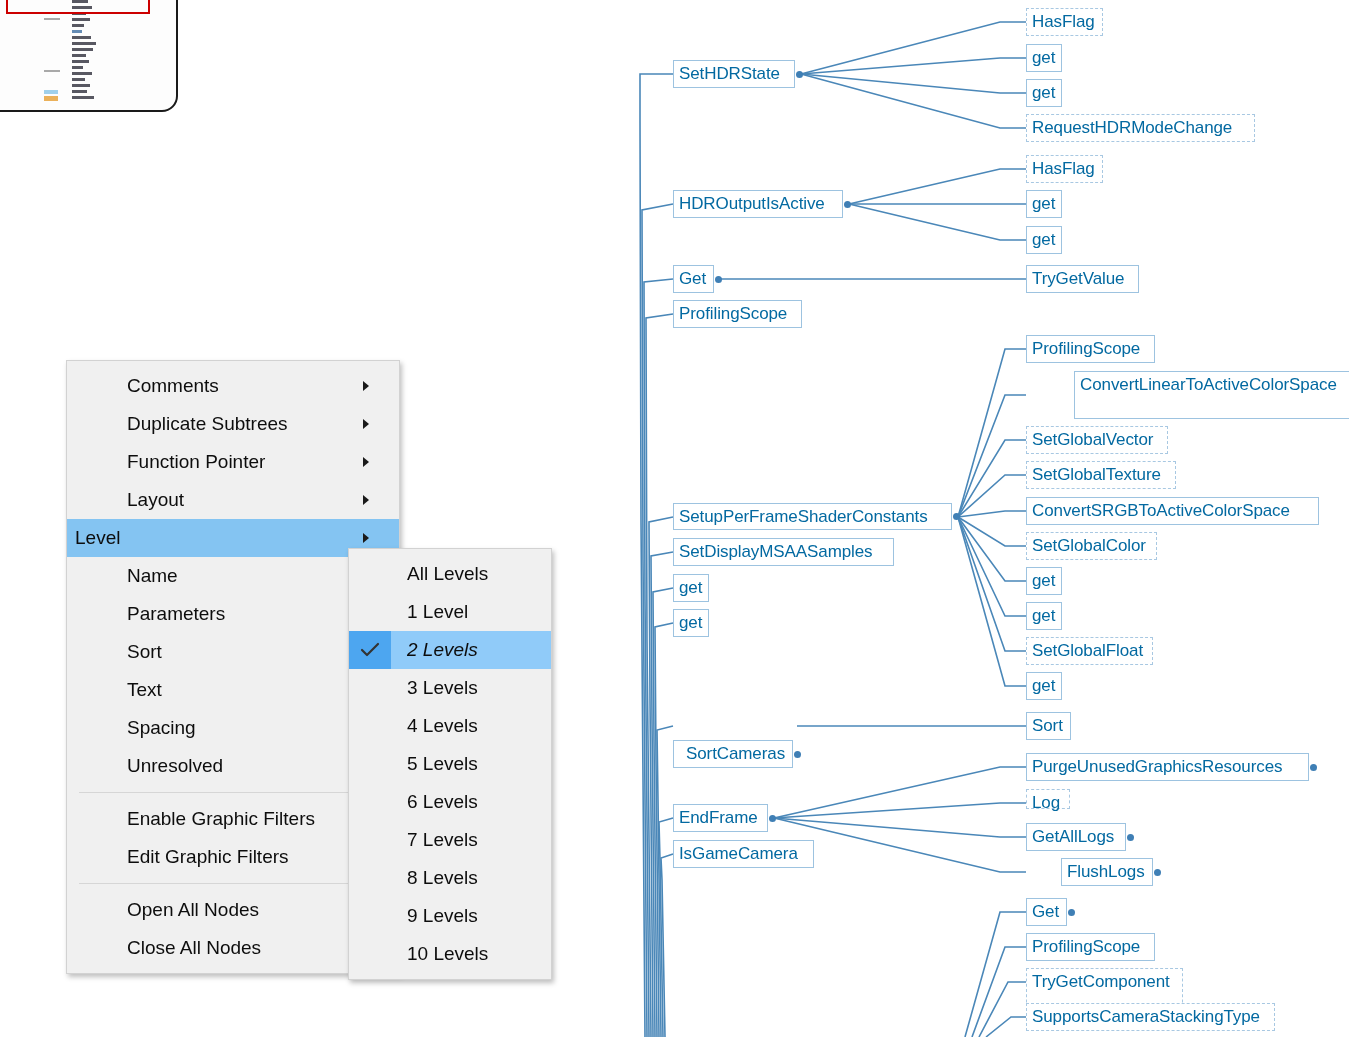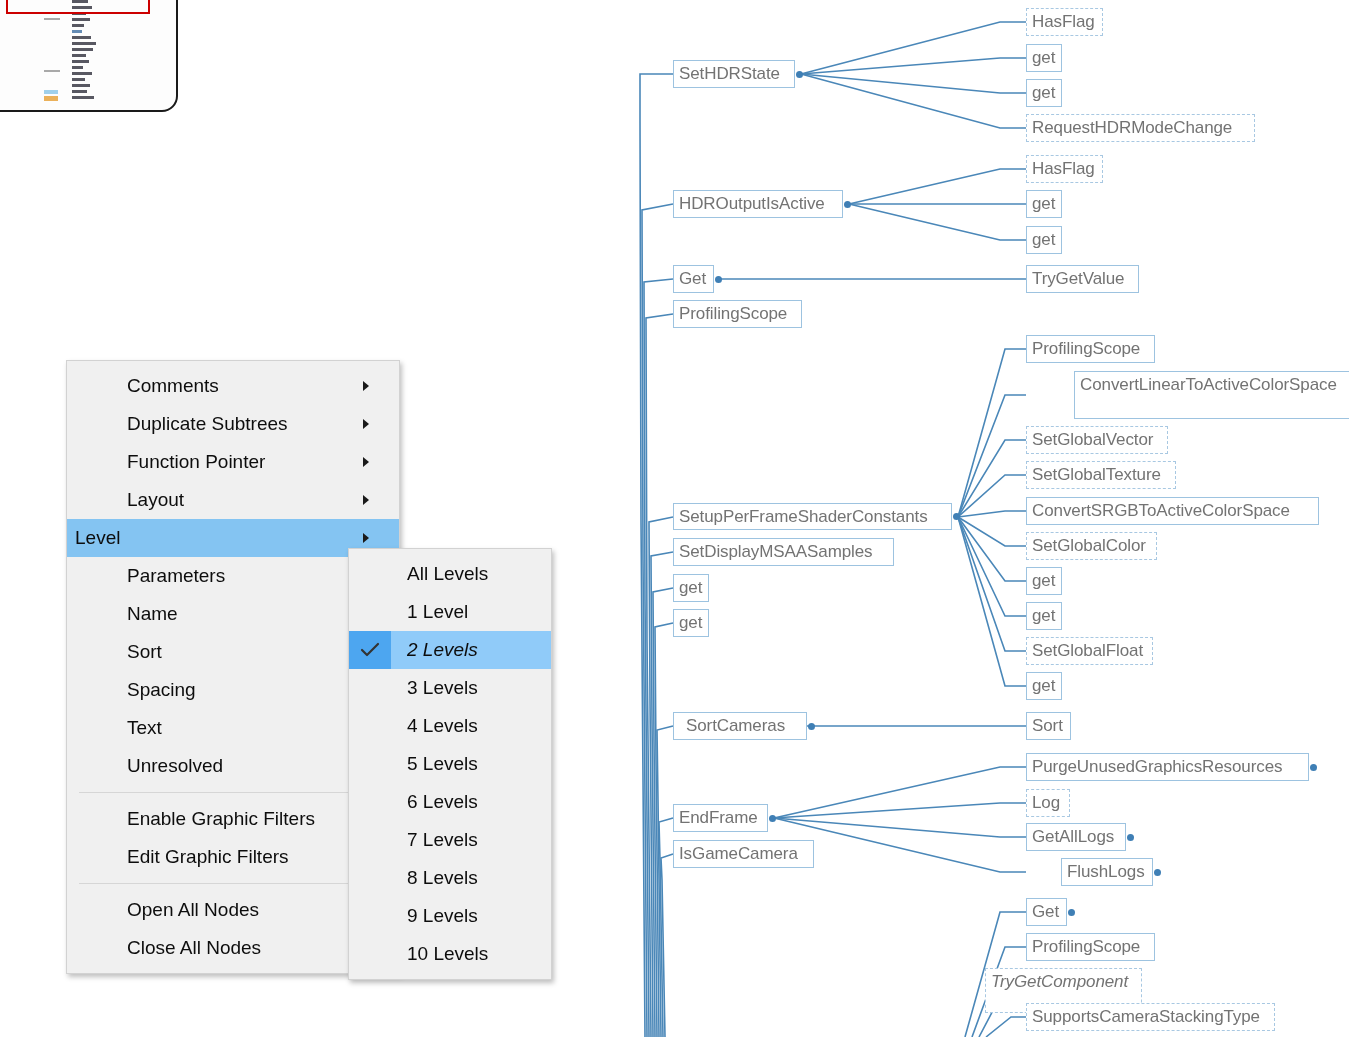--- a/index.html
+++ b/index.html
@@ -34,21 +34,21 @@
 
   
   #tree{position:absolute;left:0;top:0;width:1349px;height:1037px;}
   #tree svg{position:absolute;left:0;top:0;}
 
   .node{
     position:absolute;
     box-sizing:border-box;
     background:#ffffff;
     border:1px solid #9dc3e0;
-    color:#737373;
+    color:#0369a1;
     font-size:17px;
     line-height:19px;
     padding:3px 4px 3px 5px;
     white-space:pre-wrap;
     letter-spacing:-0.1px;
   }
   .node.dashed{border-style:dashed;border-color:#a8c8e2;}
   .node .dot{
     position:absolute;
     right:-9px;top:50%;
@@ -190,31 +190,31 @@
       <div class="node dashed" style="left: 1026px; top: 461px; width: 150px; height: 28px;"><span>SetGlobalTexture</span></div>
       <div class="node" style="left: 1026px; top: 497px; width: 293px; height: 28px;"><span>ConvertSRGBToActiveColorSpace</span></div>
       <div class="node dashed" style="left: 1026px; top: 532px; width: 131px; height: 28px;"><span>SetGlobalColor</span></div>
       <div class="node" style="left: 1026px; top: 567px; width: 36px; height: 28px;"><span>get</span></div>
       <div class="node" style="left: 1026px; top: 602px; width: 36px; height: 28px;"><span>get</span></div>
       <div class="node dashed" style="left: 1026px; top: 637px; width: 127px; height: 28px;"><span>SetGlobalFloat</span></div>
       <div class="node" style="left: 1026px; top: 672px; width: 36px; height: 28px;"><span>get</span></div>
       <div class="node" style="left: 673px; top: 538px; width: 221px; height: 28px;"><span>SetDisplayMSAASamples</span></div>
       <div class="node" style="left: 673px; top: 574px; width: 36px; height: 28px;"><span>get</span></div>
       <div class="node" style="left: 673px; top: 609px; width: 36px; height: 28px;"><span>get</span></div>
-      <div class="node" style="left: 673px; top: 712px; width: 134px; height: 28px; padding-left: 12px;"><span>SortCameras</span><span class="dot"></span></div>
+      <div class="node" style="left: 673px; top: 740px; width: 120px; height: 28px; padding-left: 12px;"><span>SortCameras</span><span class="dot"></span></div>
       <div class="node" style="left: 1026px; top: 712px; width: 45px; height: 28px;"><span>Sort</span></div>
       <div class="node" style="left: 673px; top: 804px; width: 95px; height: 28px;"><span>EndFrame</span><span class="dot"></span></div>
       <div class="node" style="left: 1026px; top: 753px; width: 283px; height: 28px;"><span>PurgeUnusedGraphicsResources</span><span class="dot"></span></div>
-      <div class="node dashed" style="left: 1026px; top: 789px; width: 44px; height: 28px;"><span>Log</span></div>
+      <div class="node dashed" style="left: 1026px; top: 789px; width: 44px; height: 20px;"><span>Log</span></div>
       <div class="node" style="left: 1026px; top: 823px; width: 100px; height: 28px;"><span>GetAllLogs</span><span class="dot"></span></div>
       <div class="node" style="left: 1026px; top: 858px; width: 92px; height: 28px; margin-left: 35px;"><span>FlushLogs</span><span class="dot"></span></div>
       <div class="node" style="left: 673px; top: 840px; width: 141px; height: 28px;"><span>IsGameCamera</span></div>
       <div class="node" style="left: 1026px; top: 898px; width: 41px; height: 28px;"><span>Get</span><span class="dot"></span></div>
       <div class="node" style="left: 1026px; top: 933px; width: 129px; height: 28px;"><span>ProfilingScope</span></div>
-      <div class="node dashed" style="left: 985px; top: 968px; width: 157px; height: 45px; font-style: italic;"><span>TryGetComponent</span></div>
+      <div class="node dashed" style="left: 1026px; top: 968px; width: 157px; height: 45px;"><span>TryGetComponent</span></div>
       <div class="node dashed" style="left: 1026px; top: 1003px; width: 249px; height: 28px;"><span>SupportsCameraStackingType</span></div>
     </div>
 </div>
 
 <div id="minimap">
   <div class="mm-canvas">
 
     <div class="mm-row" style="left:78px;top:8px;width:16px;"></div>
     <div class="mm-row" style="left:78px;top:14px;width:20px;"></div>
     <div class="mm-row" style="left:78px;top:20px;width:14px;"></div>
@@ -239,25 +239,25 @@
   </div>
   <div class="mm-viewport"></div>
 </div>
 
 <div id="ctxmenu">
     <div class="mi"><span>Comments</span><span class="arrow"></span></div>
     <div class="mi"><span>Duplicate Subtrees</span><span class="arrow"></span></div>
     <div class="mi"><span>Function Pointer</span><span class="arrow"></span></div>
     <div class="mi"><span>Layout</span><span class="arrow"></span></div>
     <div class="mi hl"><span>Level</span><span class="arrow"></span></div>
+    <div class="mi"><span>Name</span><span class="arrow"></span></div>
     <div class="mi"><span>Parameters</span><span class="arrow"></span></div>
-    <div class="mi"><span>Name</span><span class="arrow"></span></div>
     <div class="mi"><span>Sort</span><span class="arrow"></span></div>
+    <div class="mi"><span>Text</span><span class="arrow"></span></div>
     <div class="mi"><span>Spacing</span><span class="arrow"></span></div>
-    <div class="mi"><span>Text</span><span class="arrow"></span></div>
     <div class="mi"><span>Unresolved</span><span class="arrow"></span></div>
     <div class="sep"></div>
     <div class="mi"><span>Enable Graphic Filters</span></div>
     <div class="mi"><span>Edit Graphic Filters</span></div>
     <div class="sep"></div>
     <div class="mi"><span>Open All Nodes</span></div>
     <div class="mi"><span>Close All Nodes</span></div>
   </div>
 
 <div id="submenu">

